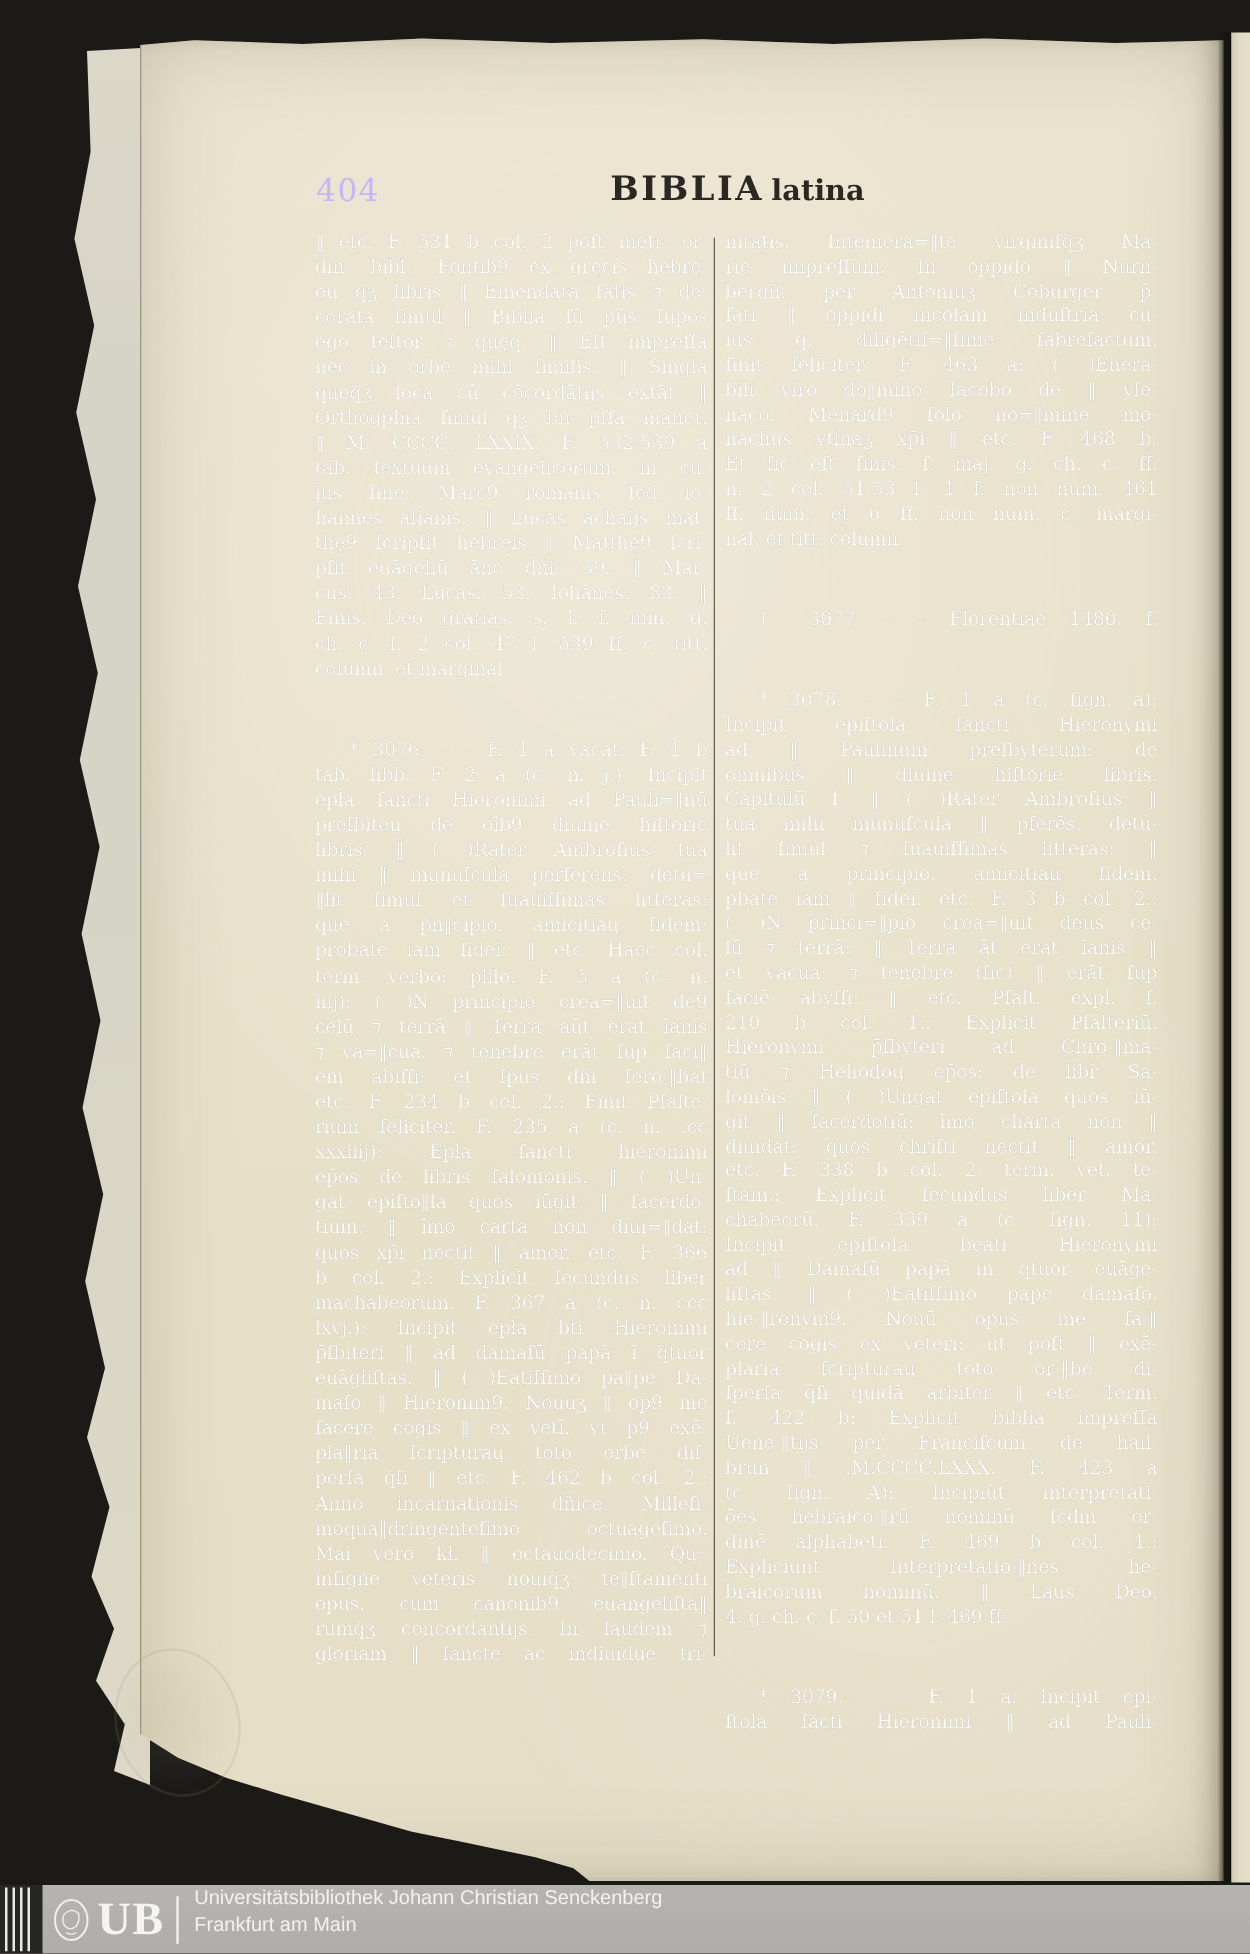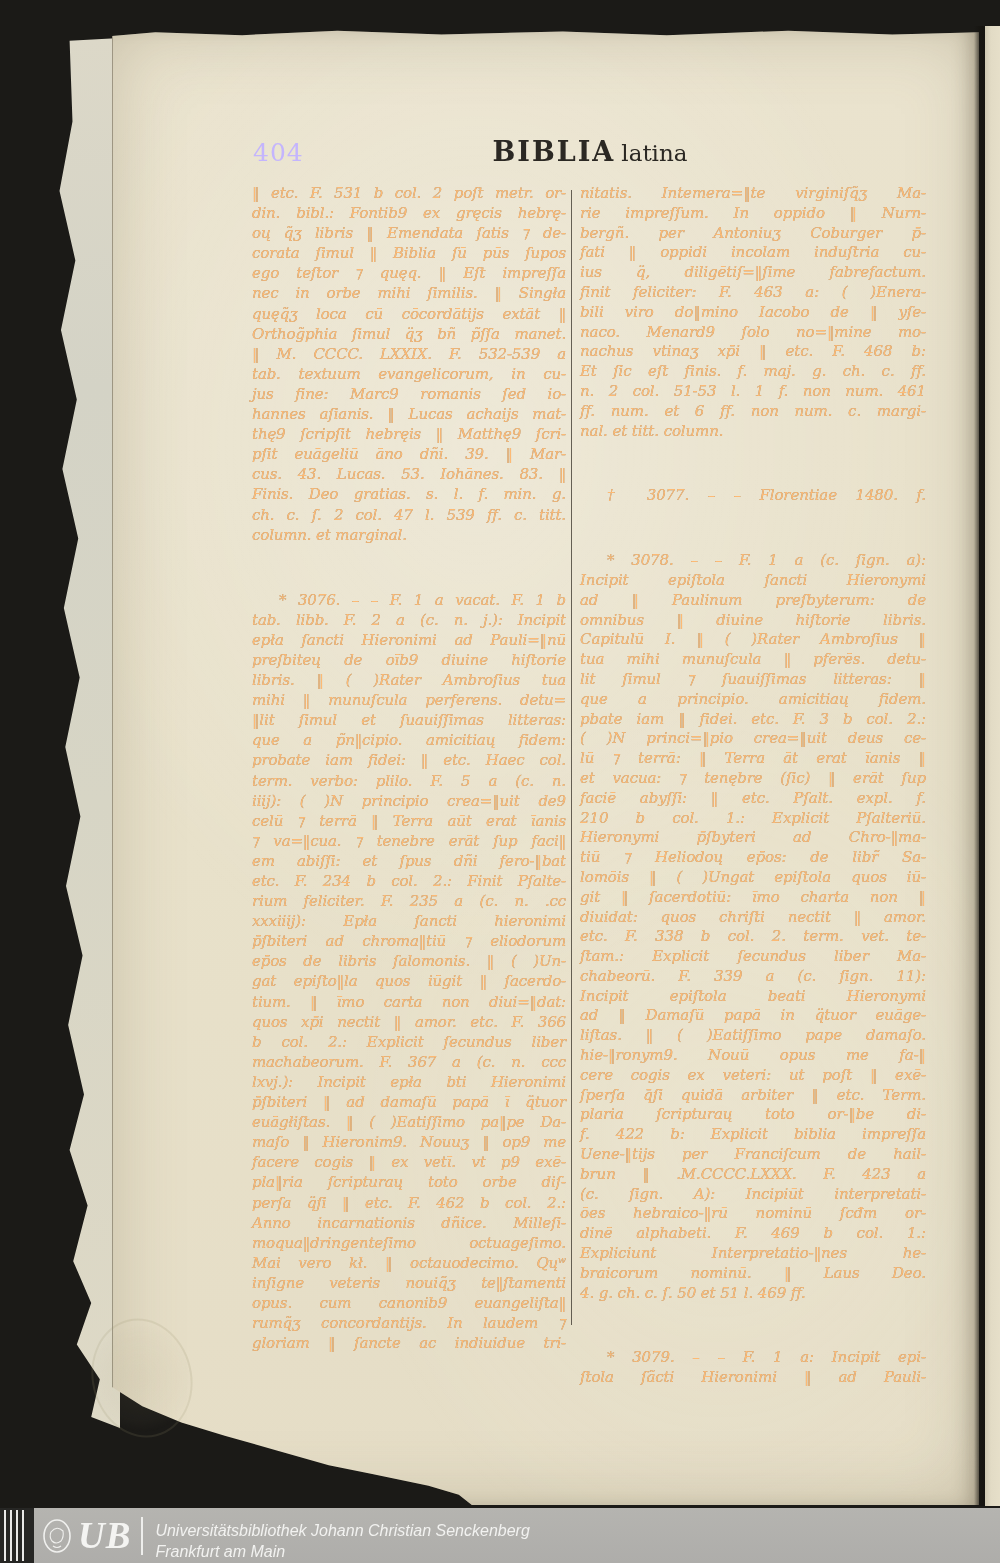--- a/index.html
+++ b/index.html
@@ -43,45 +43,44 @@
   }
   .page-number{
     position:absolute;left:253px;top:138px;
     font-size:25px;color:#c4b5fd;letter-spacing:1px;
   }
   .page-header{
     position:absolute;left:430px;top:136px;width:320px;text-align:center;
     color:#2b2823;white-space:nowrap;
   }
   .page-header .t1{font-size:27px;font-weight:bold;letter-spacing:2px;}
-  .page-header .t2{font-size:23px;font-weight:normal;margin-left:6px;}
+  .page-header .t2{font-size:23px;font-weight:bold;margin-left:6px;}
   .column-divider{
     position:absolute;left:571px;top:190px;width:1px;height:1135px;
     background:rgba(55,50,40,.75);
   }
   .col{
-    position:absolute;color:#fdba74;font-style:italic;
+    position:absolute;color:#ffffff;
   }
   .col-left{left:252px;top:183px;width:314px;font-size:15px;line-height:20.1px;letter-spacing:-0.15px;}
   .col-right{left:580px;top:184px;width:346px;font-size:15px;line-height:19.8px;letter-spacing:-0.1px;}
   .line{
     white-space:nowrap;
     text-align:justify;text-align-last:justify;
     text-shadow:0 0 .4px rgba(53,50,43,.55);
   }
   .line.nojust{text-align-last:left;}
   .line.indent{padding-left:27px;margin-top:31px;}
   .line.blank{height:14px;}
   
   .banner{
     position:absolute;left:0;top:1508px;width:1000px;height:55px;
     background:linear-gradient(180deg,#b5b4b0 0%,#aeadaa 100%);
-    display:flex;align-items:flex-end;z-index:10;
+    display:flex;align-items:flex-start;z-index:10;
     font-family:"Liberation Sans","DejaVu Sans",sans-serif;
-    font-style:italic;
   }
   .logo-wrap{display:flex;align-items:center;height:100%;}
   .book-edge{width:30px;height:55px;background:#262624;display:flex;gap:4px;padding-left:4px;align-items:stretch;}
   .book-edge i{display:block;width:2px;background:#e9e9e7;margin:2px 0;}
   .portrait{width:34px;height:40px;margin-left:6px;}
   .ub-text{
     color:#f4f4f2;font-family:"Liberation Serif","DejaVu Serif",serif;
     font-size:37px;font-weight:bold;letter-spacing:1px;margin-left:4px;line-height:1;
   }
   .logo-rule{width:2px;height:38px;background:#eeeeec;margin:0 12px 0 10px;}
@@ -132,21 +131,20 @@
     <div class="line">que a p̃n‖cipio. amicitiaų fidem:</div>
     <div class="line">probate iam fidei: ‖ etc. Haec col.</div>
     <div class="line">term. verbo: plilo.  F. 5 a (c. n.</div>
     <div class="line">iiij): ( )N principio crea=‖uit de9</div>
     <div class="line">celū ⁊ terrā ‖ Terra aūt erat īanis</div>
     <div class="line">⁊ va=‖cua. ⁊ tenebre erāt ſup faci‖</div>
     <div class="line">em abiſſi: et ſpus dñi fero-‖bat</div>
     <div class="line">etc.  F. 234 b col. 2.: Finit Pſalte-</div>
     <div class="line">rium feliciter.  F. 235 a (c. n. .cc</div>
     <div class="line">xxxiiij): Epła ſancti hieronimi</div>
-    <div class="line">p̄ſbiteri ad chroma‖tiū ⁊ eliodorum</div>
     <div class="line">ep̄os de libris ſalomonis. ‖ ( )Un-</div>
     <div class="line">gat epiſto‖la quos iūgit ‖ ſacerdo-</div>
     <div class="line">tium. ‖ īmo carta non diui=‖dat:</div>
     <div class="line">quos xp̄i nectit ‖ amor. etc. F. 366</div>
     <div class="line">b col. 2.: Explicit ſecundus liber</div>
     <div class="line">machabeorum.  F. 367 a (c. n. ccc</div>
     <div class="line">lxvj.): Incipit epła bti Hieronimi</div>
     <div class="line">p̄ſbiteri ‖ ad damaſū papā ī q̈tuor</div>
     <div class="line">euāgłiſtas. ‖ ( )Eatiſſimo pa‖pe Da-</div>
     <div class="line">maſo ‖ Hieronim9. Nouuʒ ‖ op9 me</div>
@@ -198,22 +196,22 @@
     <div class="line">git ‖ ſacerdotiū: īmo charta non ‖</div>
     <div class="line">diuidat: quos chriſti nectit ‖ amor.</div>
     <div class="line">etc.  F. 338 b col. 2. term. vet. te-</div>
     <div class="line">ſtam.: Explicit ſecundus liber Ma-</div>
     <div class="line">chabeorū.  F. 339 a (c. ſign. 11):</div>
     <div class="line">Incipit epiſtola beati Hieronymi</div>
     <div class="line">ad ‖ Damaſū papā in q̈tuor euāge-</div>
     <div class="line">liſtas. ‖ ( )Eatiſſimo pape damaſo.</div>
     <div class="line">hie-‖ronym9. Nouū opus me fa-‖</div>
     <div class="line">cere cogis ex veteri: ut poſt ‖ exē-</div>
+    <div class="line">plaria ſcripturaų toto or-‖be di-</div>
     <div class="line">ſperſa q̄ſi quidā arbiter ‖ etc. Term.</div>
-    <div class="line">plaria ſcripturaų toto or-‖be di-</div>
     <div class="line">f. 422 b: Explicit biblia impreſſa</div>
     <div class="line">Uene-‖tijs per Franciſcum de hail-</div>
     <div class="line">brun ‖ .M.CCCC.LXXX.  F. 423 a</div>
     <div class="line">(c. ſign. A): Incipiūt interpretati-</div>
     <div class="line">ōes hebraico-‖rū nominū ſcđm or-</div>
     <div class="line">dinē alphabeti.  F. 469 b col. 1.:</div>
     <div class="line">Expliciunt Interpretatio-‖nes he-</div>
     <div class="line">braicorum nominū. ‖ Laus Deo.</div>
     <div class="line nojust">4. g. ch. c. ſ. 50 et 51 l. 469 ff.</div>
     <div class="line blank"></div>

